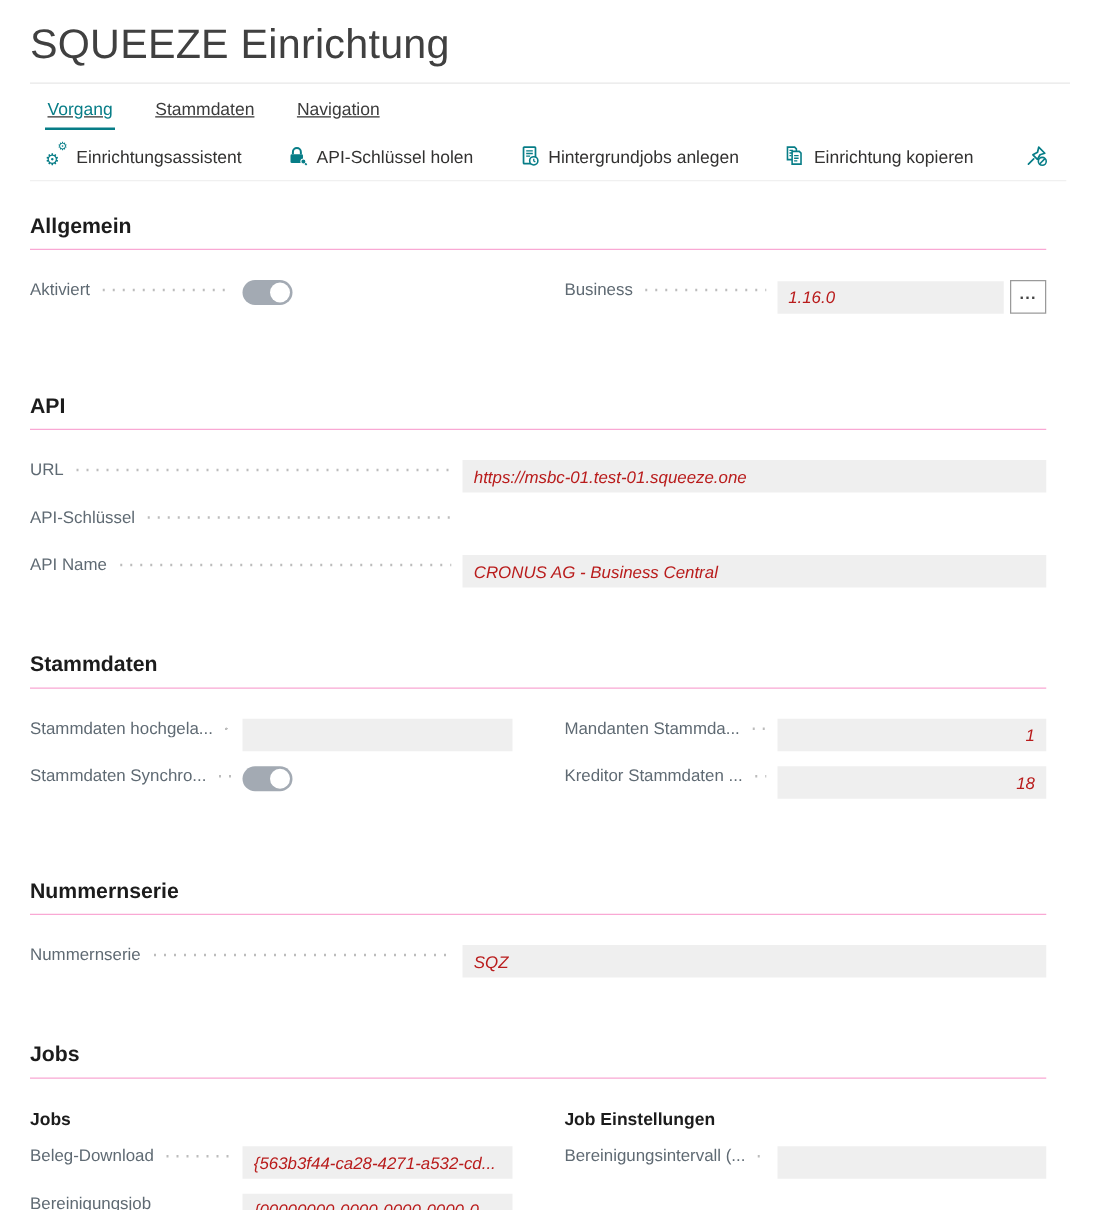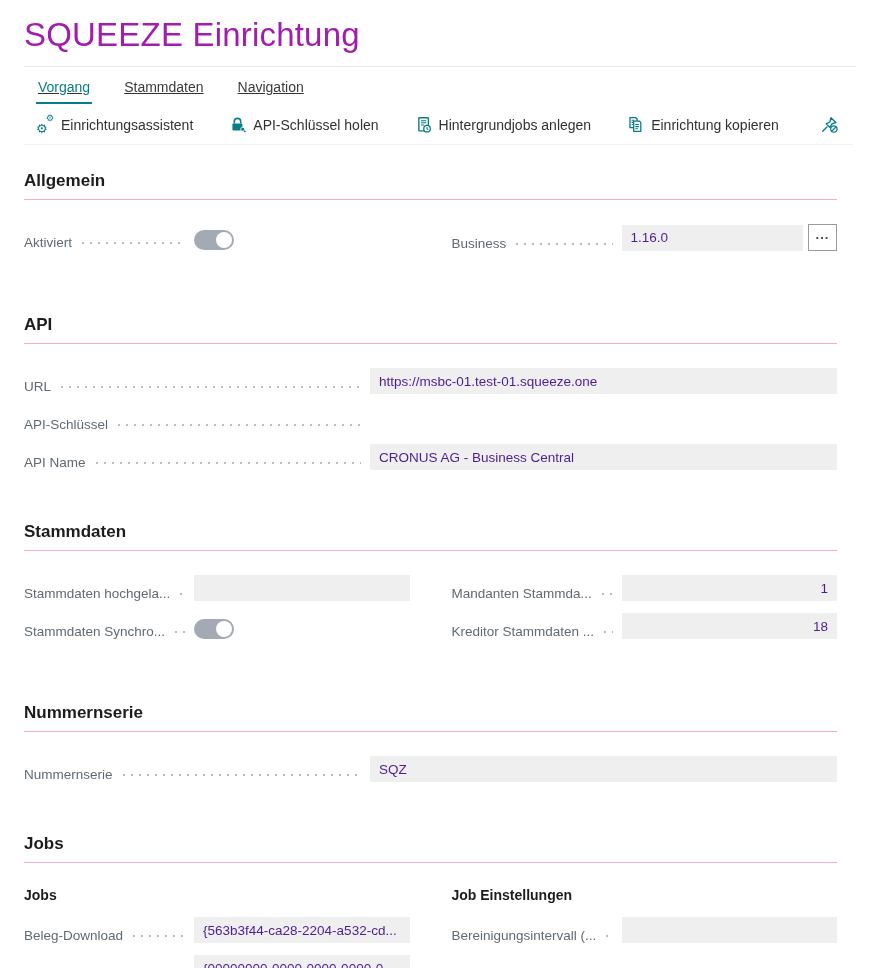--- a/index.html
+++ b/index.html
@@ -3,21 +3,21 @@
 <meta charset="utf-8">
 <style>
   * { box-sizing: border-box; }
   html,body { margin:0; padding:0; background:#ffffff; }
   body {
     width:877px; min-height:968px;
     font-family:"Liberation Sans", sans-serif;
     color:#333; overflow-x:hidden;
   }
   .page-title {
-    font-size:33px; font-weight:300; color:#a21caf;
+    font-size:33px; font-weight:300; color:#404040;
     margin:16px 24px 12px 24px; letter-spacing:0.2px;
   }
   .title-divider { border-bottom:1px solid #e8e8e8; margin:0 21px 0 24px; }
 
   
   .tabs { display:flex; gap:30px; margin:0 24px; padding:10px 0 0 12px;text-decoration:underline; }
   .tab { font-size:14px; color:#3b3b3b; padding:2px 2px 7px 2px; cursor:pointer; }
   .tab.active { color:#077d87; border-bottom:2px solid #077d87; }
 
   
@@ -33,34 +33,34 @@
   .gears .g-small{ position:absolute; right:0; top:-2px;  font-size:9px;  line-height:9px; }
   .pin { margin-left:auto; margin-right:14px; cursor:pointer; display:flex; }
 
   
   .section { margin:26px 40px 52px 24px; }
   .section-title {
     font-size:17px; font-weight:700; color:#1c1c1c;
     padding-bottom:8px; border-bottom:1px solid #f9a8d4; margin:0 0 24px 0;
   }
   .cols { display:grid; grid-template-columns:1fr 1fr; column-gap:42px; align-items:start; }
-  .row { display:flex; align-items:flex-end; min-height:26px; margin-bottom:12px; }
+  .row { display:flex; align-items:flex-start; min-height:26px; margin-bottom:12px; }
   .cap { display:flex; align-items:center; flex:none; width:170px; overflow:hidden; }
   .cap-wide { width:346px; }
   .lbl { font-size:13.5px; color:#5f6a73; white-space:nowrap; }
   .leader {
     flex:1 1 8px; min-width:6px; height:2px; margin:0 9px 0 7px;
     background-image:radial-gradient(circle, #bcbcbc 1px, transparent 1.2px);
     background-size:8px 2px; background-repeat:repeat-x; background-position:0 center;
   }
   .ctl { flex:1; display:flex; align-items:center; min-width:0; }
   .field {
     flex:1; height:26px; background:#efefef; border:none;
     display:flex; align-items:center; padding:0 9px;
-    font-size:13.5px; color:#4c1d95; white-space:nowrap; overflow:hidden;
+    font-size:13.5px; color:#b91c1c; white-space:nowrap; overflow:hidden;font-style:italic;
   }
   .field.right { justify-content:flex-end; }
   .assist-btn {
     flex:none; width:29px; height:27px; margin-left:5px;
     border:1px solid #9a9a9a; background:#fff; color:#444;
     display:flex; align-items:center; justify-content:center;
     font-size:13px; font-weight:700; letter-spacing:1px; cursor:pointer;
     padding-bottom:6px;
   }
   .toggle { width:40px; height:20px; border-radius:10px; background:#a3aab3; position:relative; cursor:pointer; flex:none; }
@@ -277,21 +277,21 @@
   <div class="cols">
     <div>
       <div class="subgroup-title">Jobs</div>
       <div class="row">
         <div class="cap">
           <span class="lbl">Beleg-Download</span>
           <span class="leader"></span>
         </div>
         <div class="ctl">
           <div class="field">
-            <span>{563b3f44-ca28-2204-a532-cd...</span>
+            <span>{563b3f44-ca28-4271-a532-cd...</span>
           </div>
         </div>
       </div>
       <div class="row">
         <div class="cap">
           <span class="lbl">Bereinigungsjob</span>
 
         </div>
         <div class="ctl">
           <div class="field">

